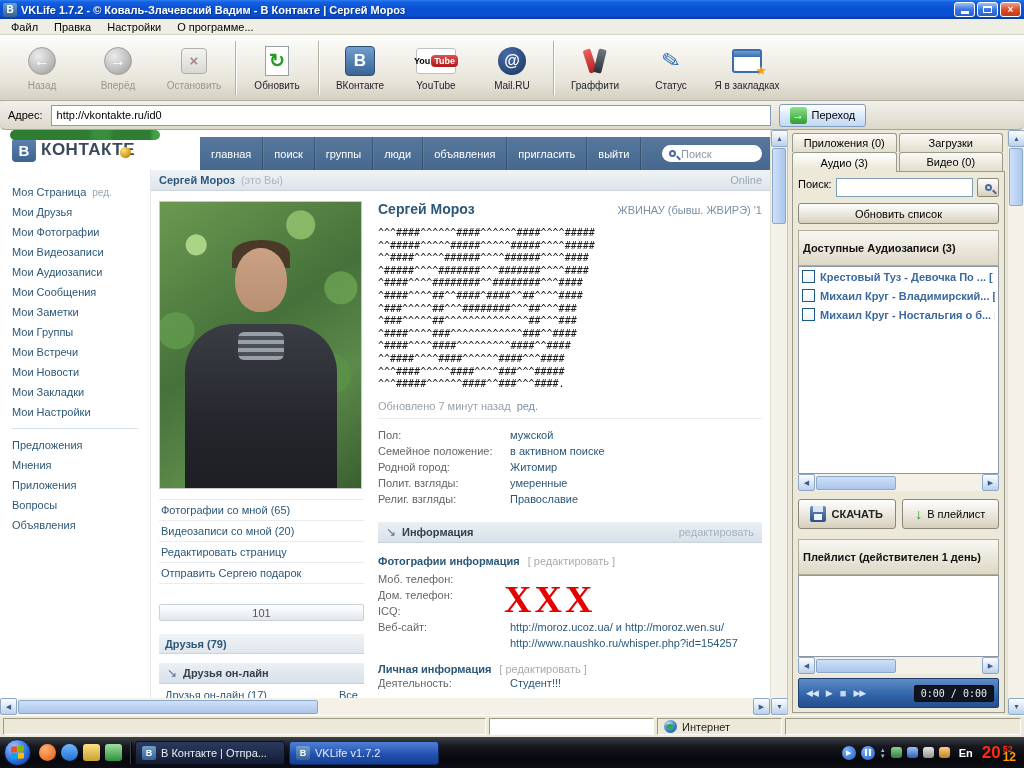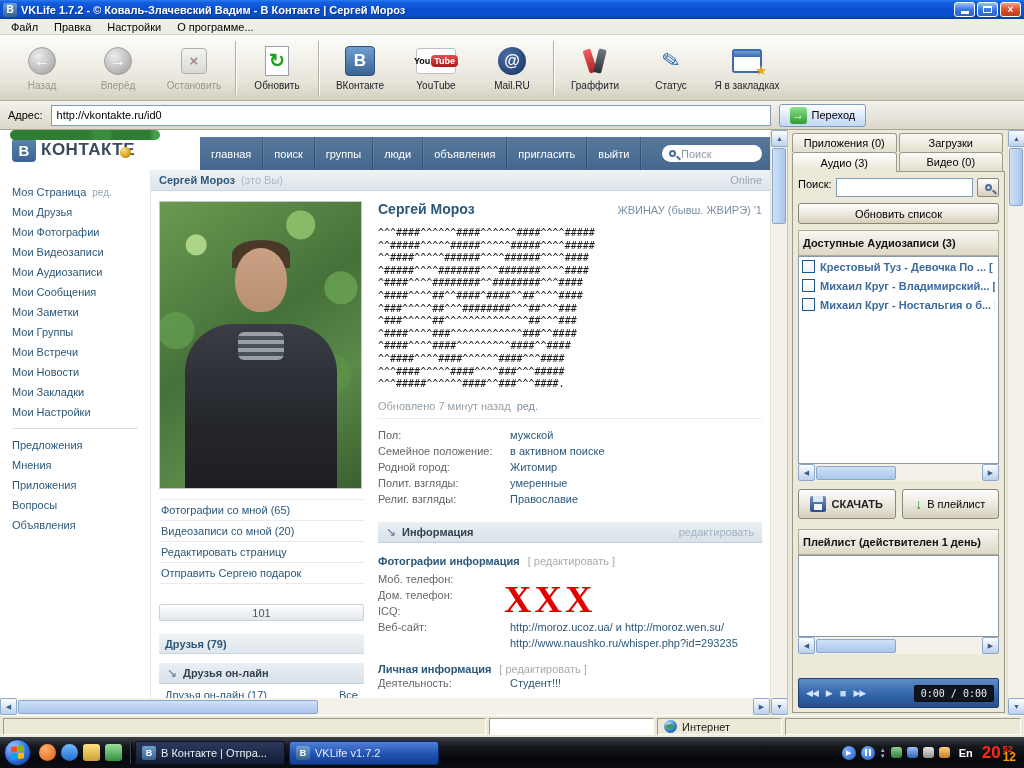--- a/index.html
+++ b/index.html
@@ -39,21 +39,21 @@
 .ico-graf{position:relative;width:30px;height:30px;}
 .ico-graf i{position:absolute;width:8px;height:24px;border-radius:2px;}
 .ico-graf i.g1{left:6px;top:3px;background:linear-gradient(#f06060,#b02020);transform:rotate(-18deg);}
 .ico-graf i.g2{left:16px;top:3px;background:linear-gradient(#707880,#2a3038);transform:rotate(14deg);}
 .ico-pencil{color:#2b6cb0;font-size:22px;transform:rotate(-10deg);}
 .ico-winframe{width:30px;height:24px;border:2px solid #3a6cb0;border-radius:3px;background:#fff;position:relative;}
 .ico-winframe::before{content:"";position:absolute;left:0;right:0;top:0;height:6px;background:linear-gradient(#6f9fd0,#3a6cb0);}
 .ico-winframe .st{position:absolute;right:-7px;bottom:-7px;color:#f0a010;font-size:13px;}
 
 
-.addressbar{height:29px;background:linear-gradient(#f2f1ec,#dcd8ca);display:flex;align-items:center;padding:0 8px;gap:8px;border-bottom:1px solid #a8a496;flex:none;}
+.addressbar{height:29px;background:linear-gradient(#f2f1ec,#dcd8ca);display:flex;align-items:center;padding:0 8px;gap:8px;border-bottom:1px solid #a8a496;flex:none;border-radius:6px;}
 .addr-input{flex:0 1 720px;height:21px;border:1px solid #7F9DB9;background:#fff;padding:0 5px;font:11px "Liberation Sans",sans-serif;}
 .go-btn{display:flex;align-items:center;gap:5px;height:23px;padding:0 10px;background:linear-gradient(#ffffff,#dceafc 50%,#c2d8f2);border:1px solid #7f9db9;border-radius:3px;}
 .go-ico{width:17px;height:17px;border-radius:3px;background:linear-gradient(#8fe08f,#2f9e2f);color:#fff;font-weight:bold;display:flex;align-items:center;justify-content:center;font-size:12px;}
 
 
 .main{flex:1;display:flex;min-height:0;background:#ECE9D8;}
 .browser{flex:1;display:flex;min-width:0;background:#fff;}
 .bview{flex:1;display:flex;flex-direction:column;min-width:0;}
 
 
@@ -144,21 +144,21 @@
 .panel{width:237px;flex:none;display:flex;background:#ECE9D8;border-left:1px solid #c8c4b4;}
 .panel-main{flex:1;display:flex;flex-direction:column;padding:3px 2px 2px 4px;min-width:0;}
 .ptabs{display:flex;flex:none;}
 .ptab{flex:1;height:19px;display:flex;align-items:center;justify-content:center;background:linear-gradient(#fbfaf6,#e2decc);border:1px solid #9a9a8c;border-bottom:none;border-radius:3px 3px 0 0;margin-right:2px;white-space:nowrap;overflow:hidden;}
 .ptab.active{background:linear-gradient(#fff,#ece9d8 85%);height:20px;position:relative;z-index:2;}
 .pbox{flex:1;border:1px solid #9a9a8c;background:#ECE9D8;padding:6px 5px 4px;display:flex;flex-direction:column;margin-top:-1px;min-height:0;}
 .psearch{display:flex;align-items:flex-start;gap:4px;flex:none;}
 .psearch input{flex:1;height:19px;border:1px solid #7F9DB9;background:#fff;padding:0 3px;font:11px "Liberation Sans",sans-serif;min-width:0;}
 .psbtn{width:22px;height:19px;background:linear-gradient(#fefefe,#e8e4d8 60%,#d5cfba);border:1px solid #8a887c;border-radius:2px;display:flex;align-items:center;justify-content:center;}
 .pbutton{height:21px;margin-top:6px;background:linear-gradient(#fefefe,#e8e4d8 60%,#d5cfba);border:1px solid #8a887c;border-radius:3px;display:flex;align-items:center;justify-content:center;font:11px "Liberation Sans",sans-serif;flex:none;}
-.phdr{margin-top:6px;height:18px;background:linear-gradient(#f8f7f2,#ddd8c6);border:1px solid #b0ac9c;display:flex;align-items:center;padding:12px 4px;font-weight:bold;color:#111;white-space:nowrap;overflow:hidden;flex:none;}
+.phdr{margin-top:6px;height:36px;background:linear-gradient(#f8f7f2,#ddd8c6);border:1px solid #b0ac9c;display:flex;align-items:center;padding:0 4px;font-weight:bold;color:#111;white-space:nowrap;overflow:hidden;flex:none;}
 .plist{background:#fff;border:1px solid #8a98a8;overflow:hidden;flex:none;}
 .plist.tracks{height:208px;}
 .plist.playlist{height:82px;}
 .trk{display:flex;align-items:center;gap:5px;padding:3px 3px;}
 .cbx{width:13px;height:13px;border:1px solid #1d5987;background:linear-gradient(#fff,#eef3f8);flex:none;}
 .trk .tt{color:#3C6A9F;font-weight:bold;white-space:nowrap;overflow:hidden;}
 .actions{display:flex;gap:6px;margin-top:8px;margin-bottom:4px;flex:none;}
 .abtn{flex:1;height:30px;background:linear-gradient(#fefefe,#e8e4d8 60%,#d5cfba);border:1px solid #8a887c;border-radius:3px;display:flex;align-items:center;justify-content:center;gap:5px;font:11px "Liberation Sans",sans-serif;white-space:nowrap;}
 .floppy{width:16px;height:16px;background:linear-gradient(#6f8fc0,#2a4f8a);border-radius:2px;position:relative;flex:none;}
 .floppy::before{content:"";position:absolute;left:3px;top:0;width:10px;height:6px;background:#dce6f4;}
@@ -512,21 +512,21 @@
                   <div class="drow">
                       <span class="dlabel">ICQ:</span>
                       <span class="dval"></span>
                     </div>
                   <div class="drow">
                       <span class="dlabel">Веб-сайт:</span>
                       <span class="dval">http://moroz.ucoz.ua/ и http://moroz.wen.su/</span>
                     </div>
                   <div class="drow">
                       <span class="dlabel"></span>
-                      <span class="dval">http://www.naushko.ru/whisper.php?id=293235</span>
+                      <span class="dval">http://www.naushko.ru/whisper.php?id=154257</span>
                     </div>
                 </div>
 
                 <div class="subhdr">
                   <span class="nm">Личная информация</span>
                   <span class="ed">[ редактировать ]</span>
                 </div>
                 <div class="drow">
                     <span class="dlabel">Деятельность:</span>
                     <span class="dval">Студент!!!</span>

